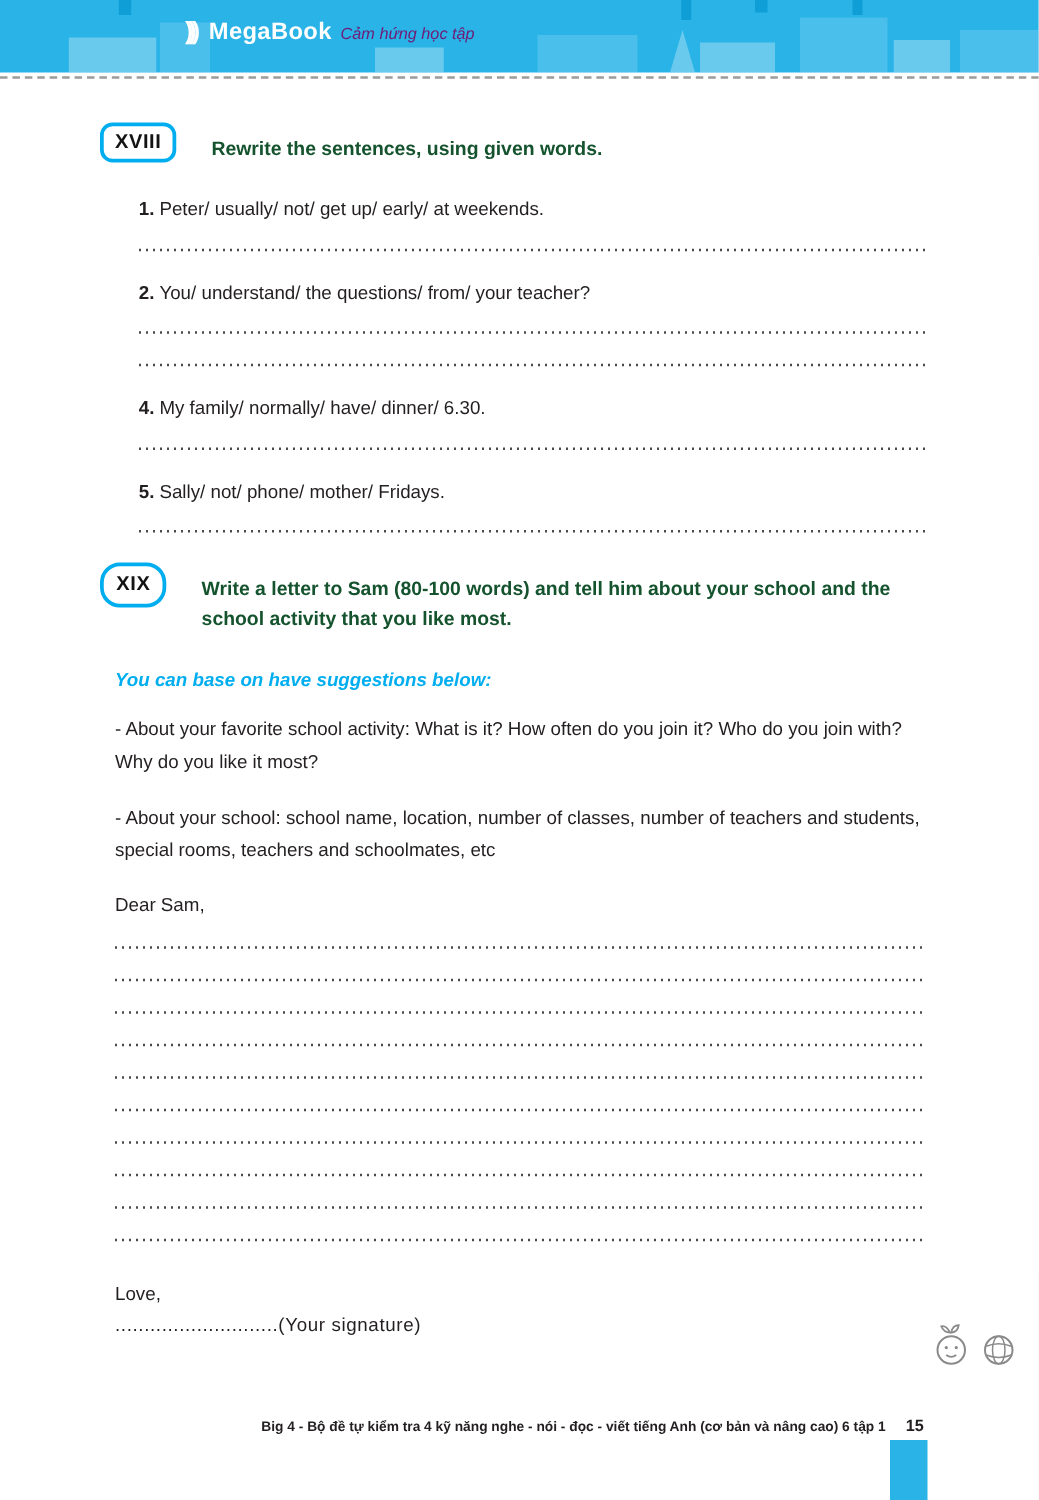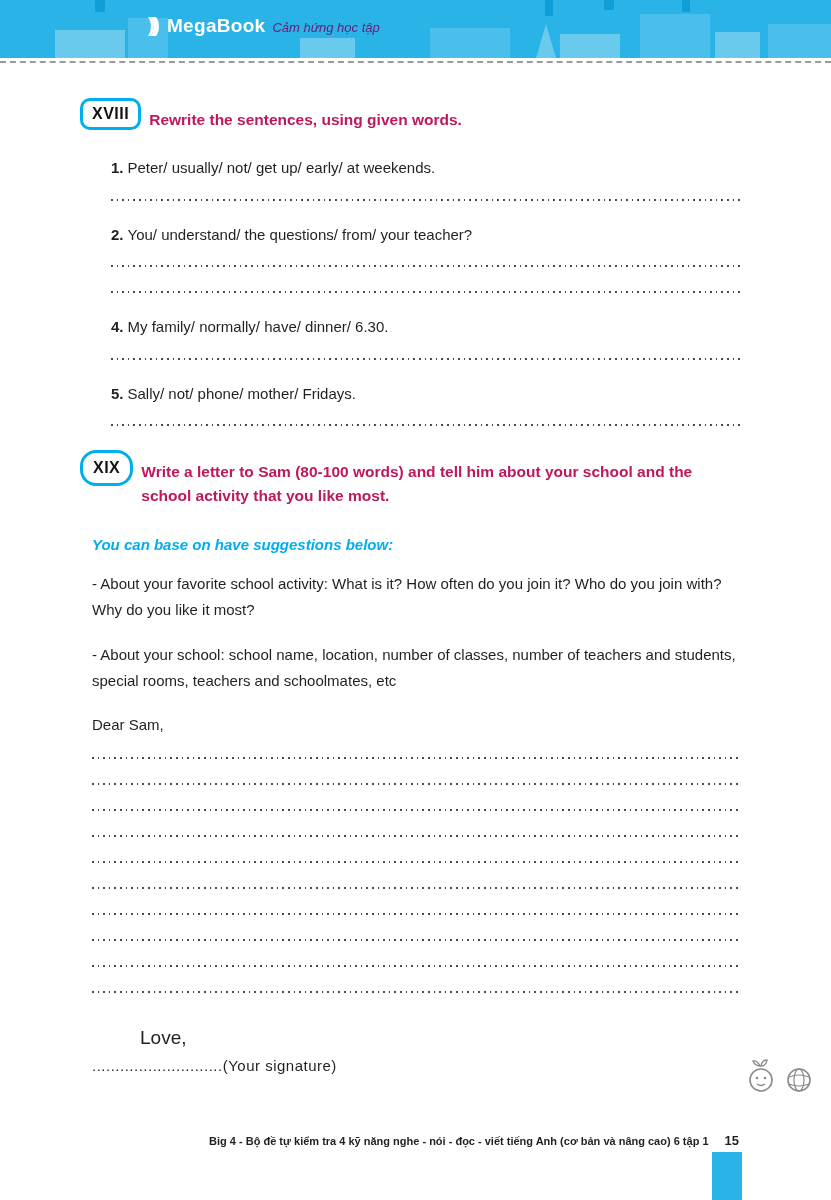--- a/index.html
+++ b/index.html
@@ -34,47 +34,47 @@
   .tagline { color:#701a75; font-style:italic; font-weight:normal; font-size:13px; }
 
   .dashline {
     position:absolute; top:61px; left:0; right:0; height:0;
     border-top:2px dashed #9b9b9b;
   }
 
   
   .content { position:absolute; top:98px; left:92px; right:90px; }
 
-  .section-head { display:flex; align-items:flex-start; gap:8px; margin-left:-12px; }
+  .section-head { display:flex; align-items:flex-start; gap:28px; margin-left:-12px; }
   .badge {
     flex:0 0 auto; border:3px solid #00AEEF; background:#fff; color:#131313;
     font-weight:bold; font-size:16px; padding:4px 9px; border-radius:10px;
     letter-spacing:0.5px;
   }
   .badge.oval { border-radius:16px; padding:6px 10px; }
   .section-title {
-    color:#be185d; font-weight:bold; font-size:15.5px; line-height:1.55;
+    color:#14532d; font-weight:bold; font-size:15.5px; line-height:1.55;
     padding-top:10px; max-width:620px;
   }
 
   .ex-list { margin-top:26px;margin-left:19px; }
   .ex-item { font-size:15px; line-height:1.3; }
   .ex-num { font-weight:bold; margin-right:4px; }
 
   .dots {
     height:2px; margin:21px 0 24px 0;
     background-image:repeating-linear-gradient(90deg,
       #4a4a4a 0, #4a4a4a 1.6px, transparent 1.6px, transparent 5.6px);
   }
   .letter .dots { margin:24px 0 0 0; }
 
   .hint { color:#00AEEF; font-style:italic; font-weight:bold; font-size:15px; margin-top:28px; }
   .para { font-size:15px; line-height:1.75; margin-top:18px; max-width:660px; }
   .salutation { font-size:15px; margin-top:22px; }
-  .closing { font-size:19px; margin-top:34px;margin-left:48px; }
+  .closing { font-size:15px; margin-top:34px; }
   .signature { font-size:15px; margin-top:8px; letter-spacing:0.5px; }
 
   
   .doodles { position:absolute; right:16px; bottom:104px; display:flex; gap:4px; }
   .footer {
     position:absolute; right:92px; bottom:52px;
     font-size:11px; font-weight:bold; color:#231f20; white-space:nowrap;
   }
   .footer .pagenum { font-size:13px; margin-left:16px; }
   .corner-tab {

